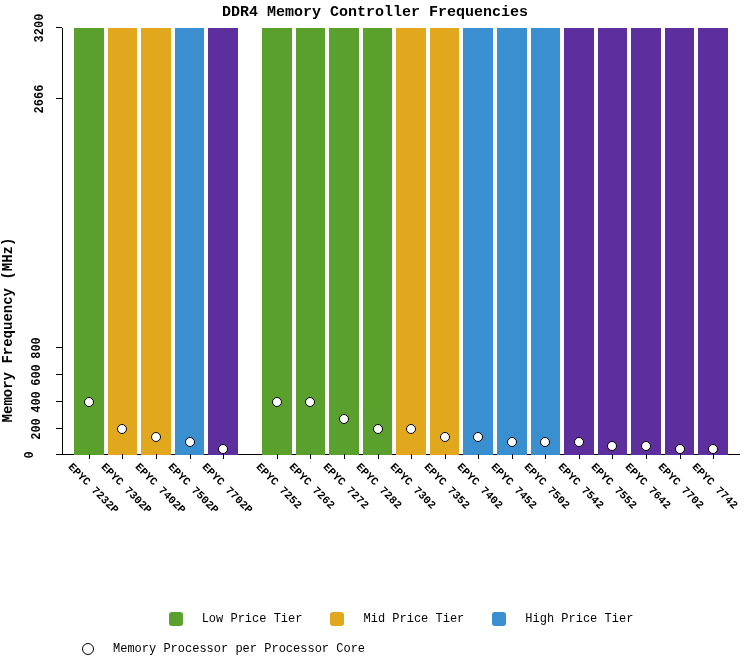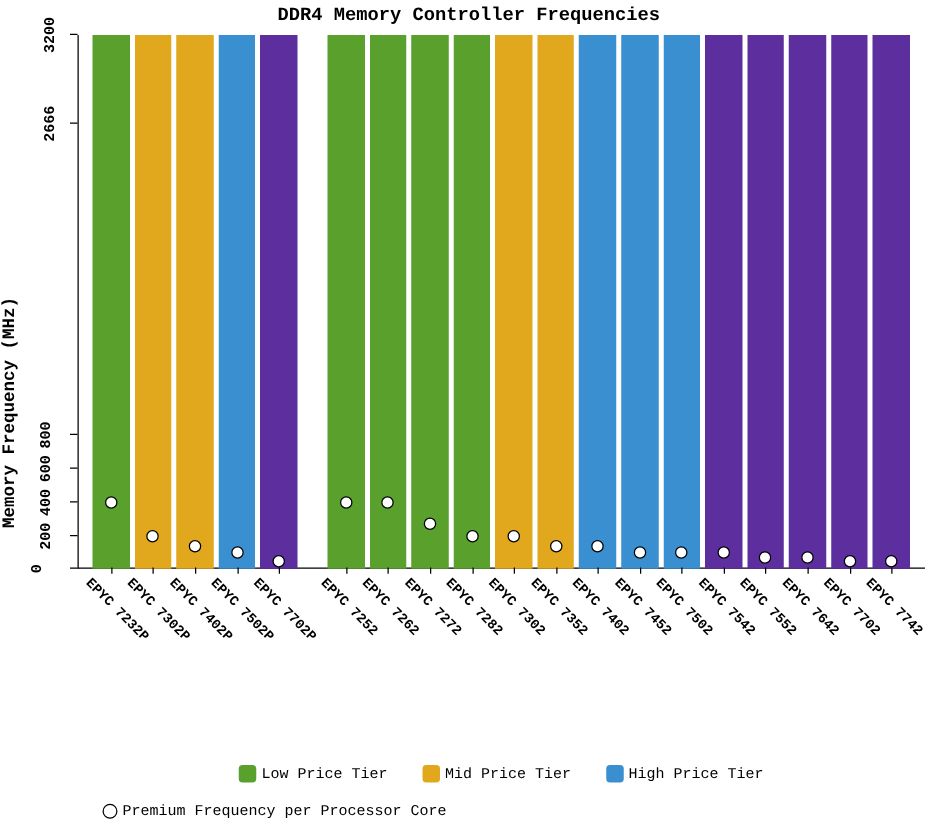--- a/index.html
+++ b/index.html
@@ -123,21 +123,21 @@
     bottom: 4px;
     display: flex;
     flex-wrap: wrap;
     justify-content: center;
     gap: 16px 28px;
     font-size: 12px;
   }
   .legend .item {
     display: inline-flex;
     align-items: center;
-    gap: 4px;
+    gap: 19px;
   }
   .legend .sw {
     display: inline-block;
     width: 14px;
     height: 14px;
     border-radius: 3px;
   }
   .legend .sw-dot {
     display: inline-block;
     width: 10px;
@@ -271,16 +271,16 @@
     <span class="item">
       <span class="sw" id="sw-mid" style="background: rgb(225, 168, 30);"></span>
       <span>Mid Price Tier</span>
     </span>
     <span class="item">
       <span class="sw" id="sw-high" style="background: rgb(58, 143, 208);"></span>
       <span>High Price Tier</span>
     </span>
     <span class="item" style="flex-basis:100%; justify-content:flex-start; padding-left:20px;">
       <span class="sw-dot"></span>
-      <span>Premium Frequency per Processor Core</span>
+      <span>Memory Processor per Processor Core</span>
     </span>
   </div>
 </div>
 
 </body></html>

